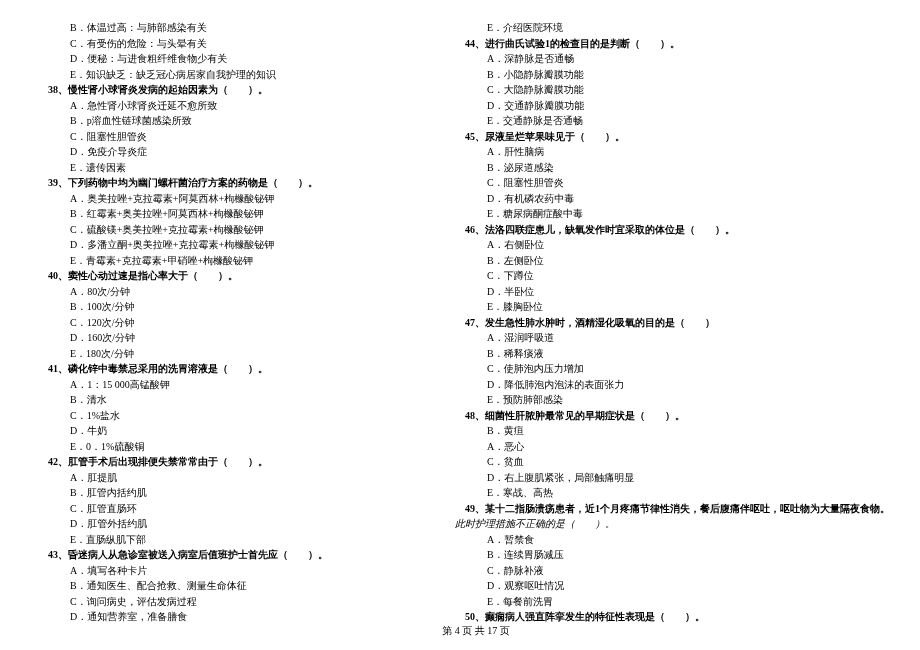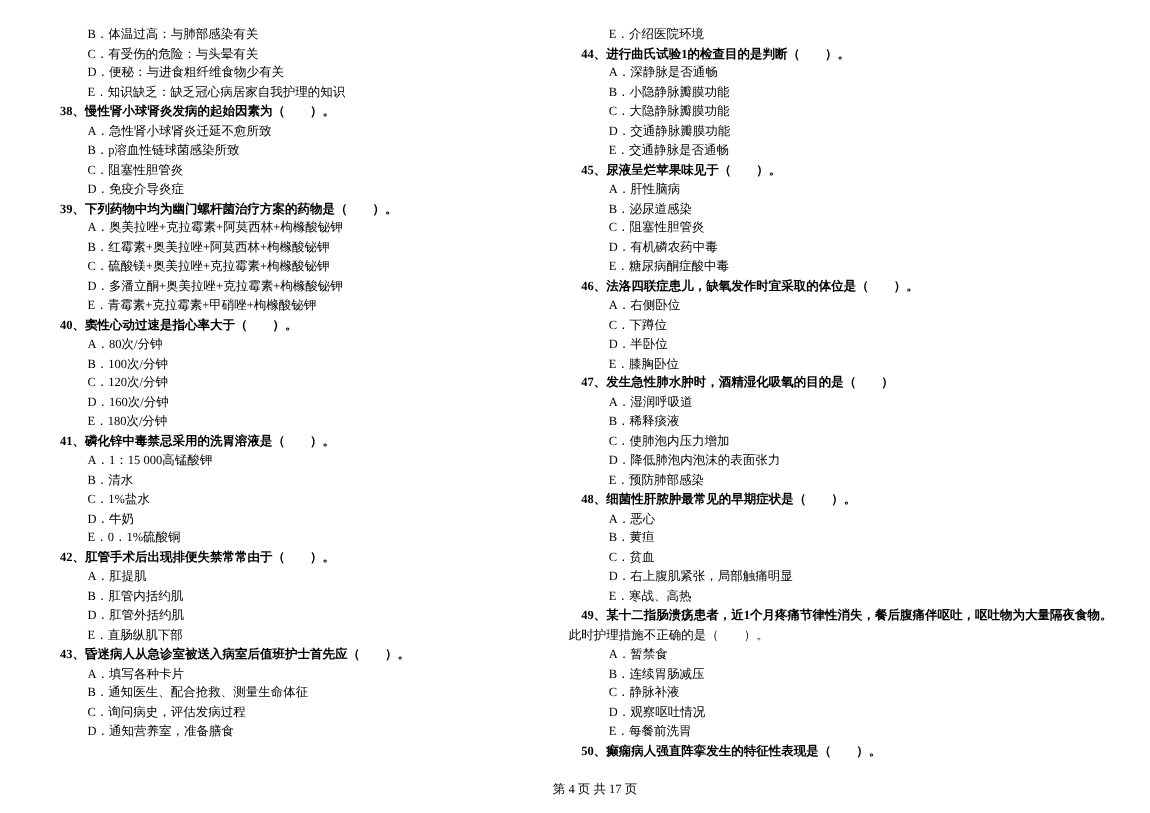--- a/index.html
+++ b/index.html
@@ -33,20 +33,21 @@
     }
     .indent-1 {
       padding-left: 40px;
     }
     .indent-q {
       padding-left: 18px;
       font-weight: bold;
     }
     .indent-special {
       padding-left: 8px;
+      font-style: italic;
     }
     .footer {
       position: absolute;
       bottom: 12px;
       left: 16px;
       width: 100%;
       text-align: center;
       font-size: 10px;
       margin-top: 12px;
     }
@@ -59,20 +60,21 @@
     <div class="line indent-1">B．体温过高：与肺部感染有关</div>
     <div class="line indent-1">C．有受伤的危险：与头晕有关</div>
     <div class="line indent-1">D．便秘：与进食粗纤维食物少有关</div>
     <div class="line indent-1">E．知识缺乏：缺乏冠心病居家自我护理的知识</div>
 
     <div class="line indent-q">38、慢性肾小球肾炎发病的起始因素为（　　）。</div>
     <div class="line indent-1">A．急性肾小球肾炎迁延不愈所致</div>
     <div class="line indent-1">B．p溶血性链球菌感染所致</div>
     <div class="line indent-1">C．阻塞性胆管炎</div>
     <div class="line indent-1">D．免疫介导炎症</div>
+    <div class="line indent-1">E．遗传因素</div>
 
     <div class="line indent-q">39、下列药物中均为幽门螺杆菌治疗方案的药物是（　　）。</div>
     <div class="line indent-1">A．奥美拉唑+克拉霉素+阿莫西林+枸橼酸铋钾</div>
     <div class="line indent-1">B．红霉素+奥美拉唑+阿莫西林+枸橼酸铋钾</div>
     <div class="line indent-1">C．硫酸镁+奥美拉唑+克拉霉素+枸橼酸铋钾</div>
     <div class="line indent-1">D．多潘立酮+奥美拉唑+克拉霉素+枸橼酸铋钾</div>
     <div class="line indent-1">E．青霉素+克拉霉素+甲硝唑+枸橼酸铋钾</div>
 
     <div class="line indent-q">40、窦性心动过速是指心率大于（　　）。</div>
     <div class="line indent-1">A．80次/分钟</div>
@@ -84,20 +86,21 @@
     <div class="line indent-q">41、磷化锌中毒禁忌采用的洗胃溶液是（　　）。</div>
     <div class="line indent-1">A．1：15 000高锰酸钾</div>
     <div class="line indent-1">B．清水</div>
     <div class="line indent-1">C．1%盐水</div>
     <div class="line indent-1">D．牛奶</div>
     <div class="line indent-1">E．0．1%硫酸铜</div>
 
     <div class="line indent-q">42、肛管手术后出现排便失禁常常由于（　　）。</div>
     <div class="line indent-1">A．肛提肌</div>
     <div class="line indent-1">B．肛管内括约肌</div>
+    <div class="line indent-1">C．肛管直肠环</div>
     <div class="line indent-1">D．肛管外括约肌</div>
     <div class="line indent-1">E．直肠纵肌下部</div>
 
     <div class="line indent-q">43、昏迷病人从急诊室被送入病室后值班护士首先应（　　）。</div>
     <div class="line indent-1">A．填写各种卡片</div>
     <div class="line indent-1">B．通知医生、配合抢救、测量生命体征</div>
     <div class="line indent-1">C．询问病史，评估发病过程</div>
     <div class="line indent-1">D．通知营养室，准备膳食</div>
   </div>
 
@@ -113,34 +116,35 @@
 
     <div class="line indent-q">45、尿液呈烂苹果味见于（　　）。</div>
     <div class="line indent-1">A．肝性脑病</div>
     <div class="line indent-1">B．泌尿道感染</div>
     <div class="line indent-1">C．阻塞性胆管炎</div>
     <div class="line indent-1">D．有机磷农药中毒</div>
     <div class="line indent-1">E．糖尿病酮症酸中毒</div>
 
     <div class="line indent-q">46、法洛四联症患儿，缺氧发作时宜采取的体位是（　　）。</div>
     <div class="line indent-1">A．右侧卧位</div>
+    <div class="line indent-1">B．左侧卧位</div>
     <div class="line indent-1">C．下蹲位</div>
     <div class="line indent-1">D．半卧位</div>
     <div class="line indent-1">E．膝胸卧位</div>
 
     <div class="line indent-q">47、发生急性肺水肿时，酒精湿化吸氧的目的是（　　）</div>
     <div class="line indent-1">A．湿润呼吸道</div>
     <div class="line indent-1">B．稀释痰液</div>
     <div class="line indent-1">C．使肺泡内压力增加</div>
     <div class="line indent-1">D．降低肺泡内泡沫的表面张力</div>
     <div class="line indent-1">E．预防肺部感染</div>
 
     <div class="line indent-q">48、细菌性肝脓肿最常见的早期症状是（　　）。</div>
+    <div class="line indent-1">B．黄疸</div>
     <div class="line indent-1">A．恶心</div>
-    <div class="line indent-1">B．黄疸</div>
     <div class="line indent-1">C．贫血</div>
     <div class="line indent-1">D．右上腹肌紧张，局部触痛明显</div>
     <div class="line indent-1">E．寒战、高热</div>
 
     <div class="line indent-q">49、某十二指肠溃疡患者，近1个月疼痛节律性消失，餐后腹痛伴呕吐，呕吐物为大量隔夜食物。</div>
     <div class="line indent-special">此时护理措施不正确的是（　　）。</div>
     <div class="line indent-1">A．暂禁食</div>
     <div class="line indent-1">B．连续胃肠减压</div>
     <div class="line indent-1">C．静脉补液</div>
     <div class="line indent-1">D．观察呕吐情况</div>

